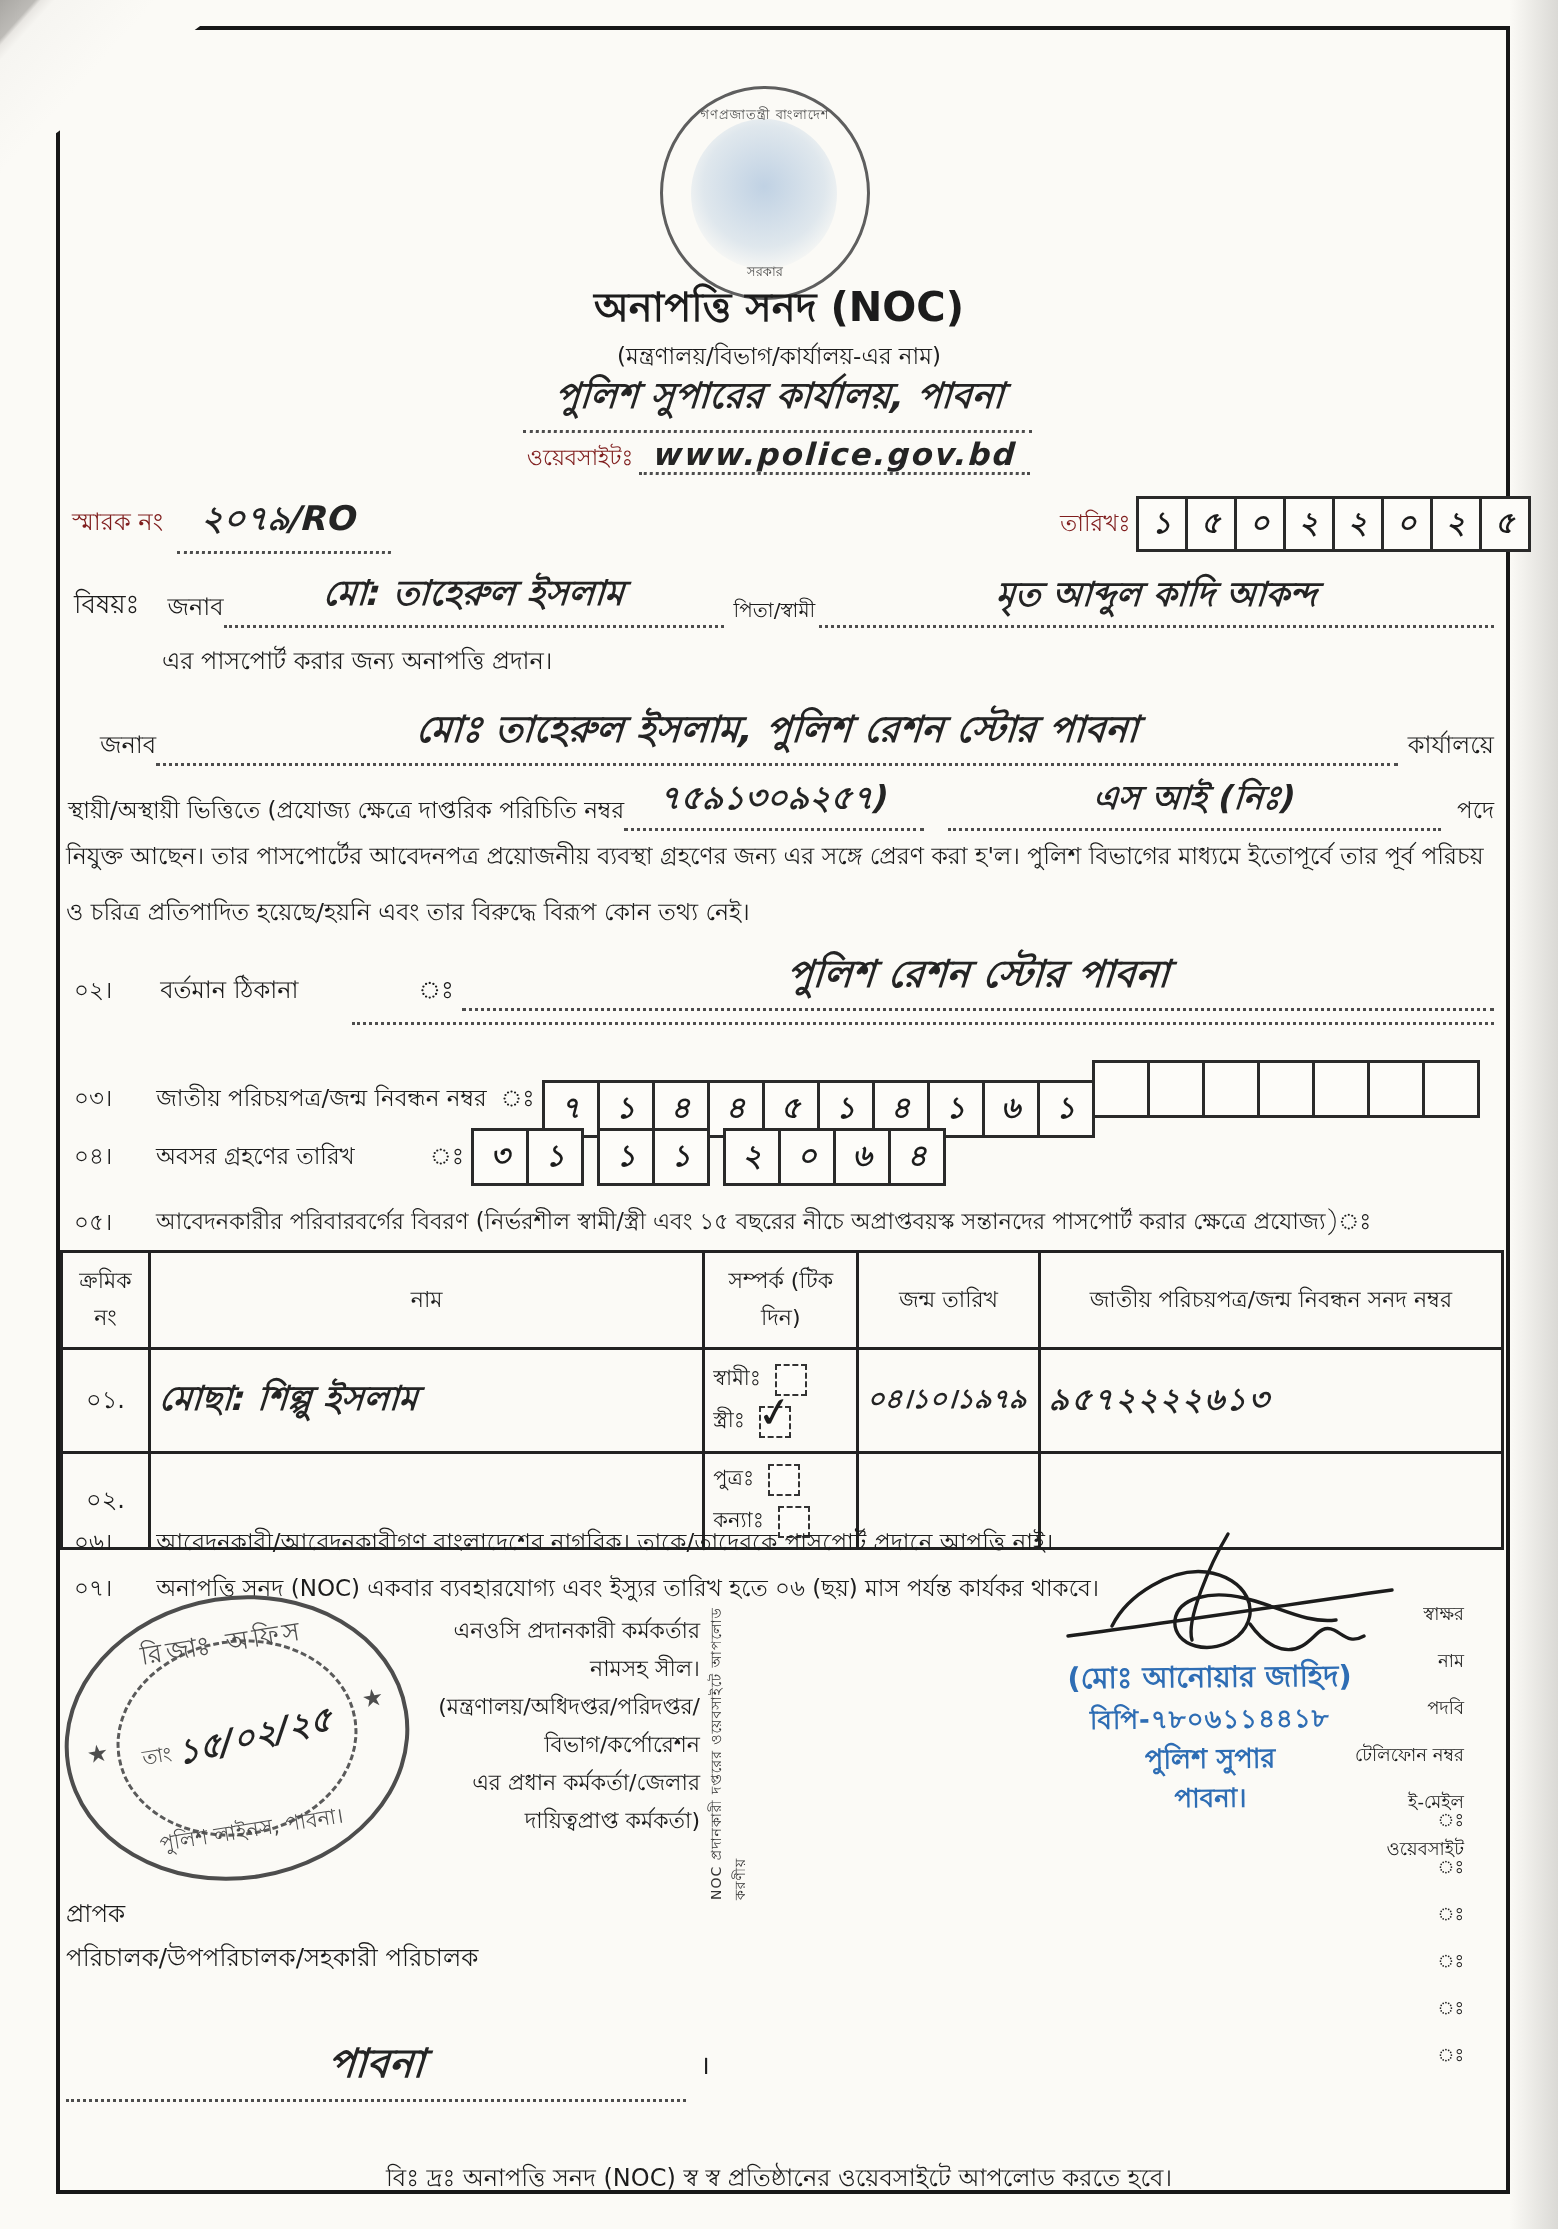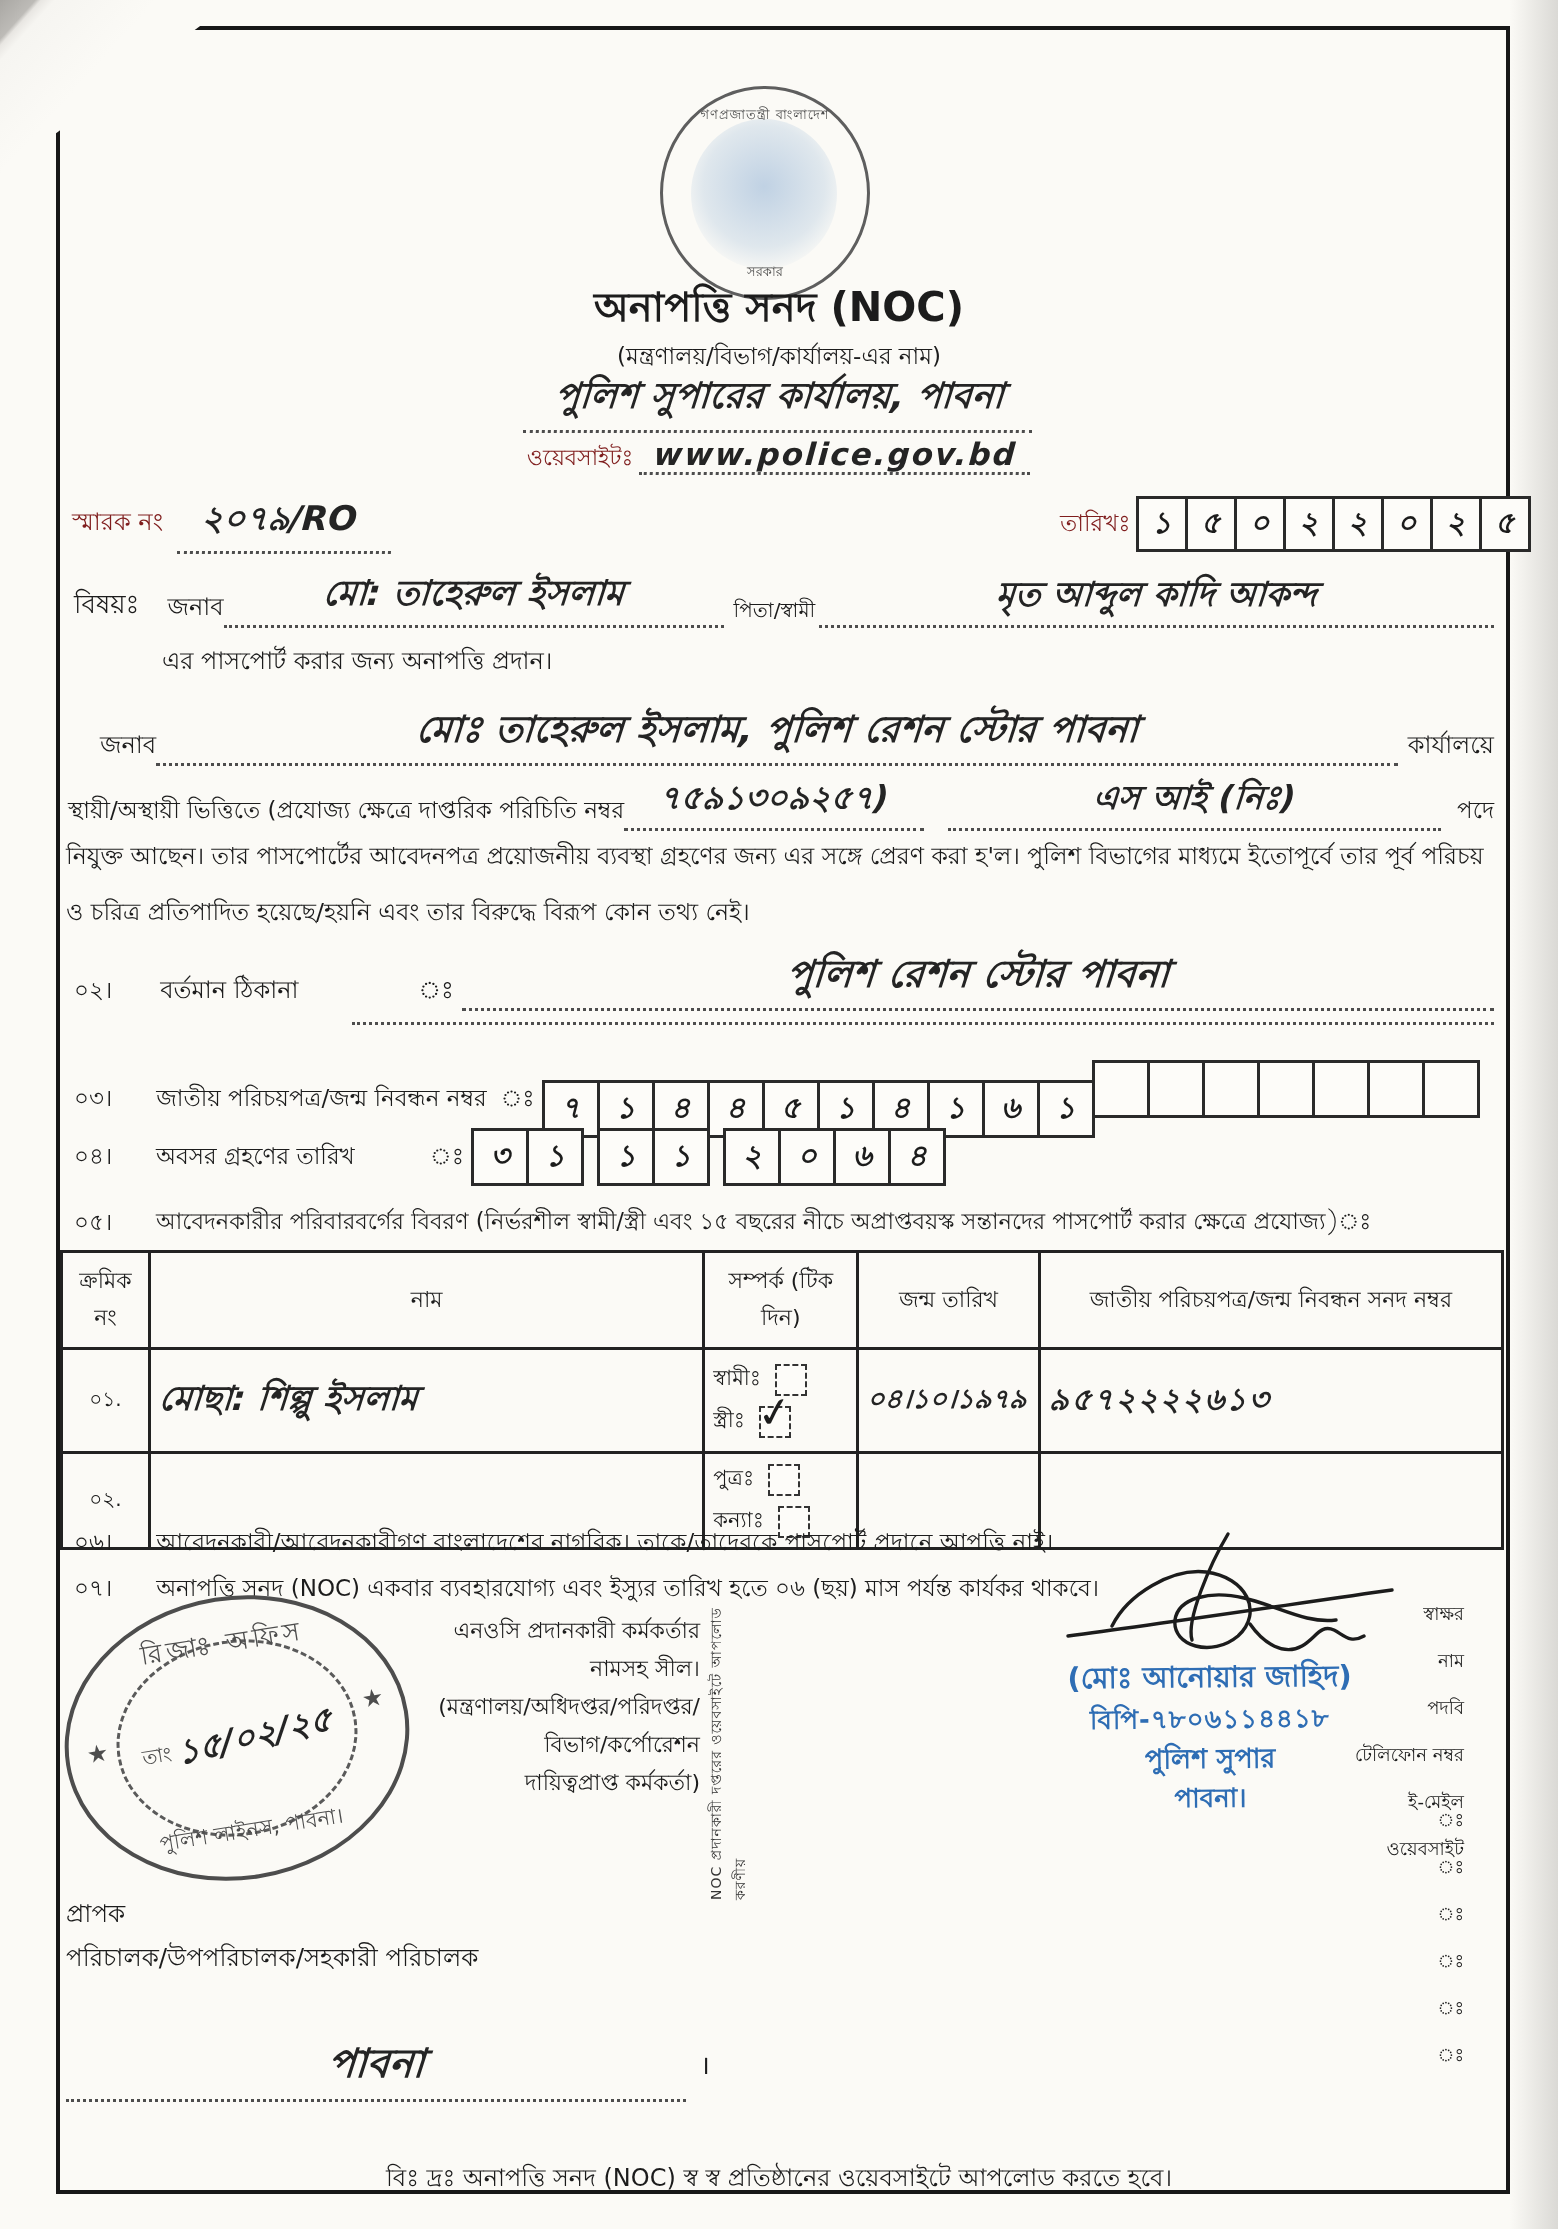--- a/index.html
+++ b/index.html
@@ -73,21 +73,21 @@
   .item03 .dbox,.item04 .dbox{width:52px;height:52px;line-height:50px;}
   .item05{position:absolute;top:1204px;left:74px;right:40px;font-size:22.5px;display:flex;}
   .item05 .lab{margin-left:44px;}
   
   table.fam{position:absolute;top:1250px;left:60px;width:1444px;border-collapse:collapse;font-size:22px;}
   table.fam th,table.fam td{border:3px solid #222;padding:4px 8px;}
   table.fam th{font-weight:400;text-align:center;height:86px;}
   .cb{display:inline-block;width:28px;height:28px;border:2.5px dashed #333;vertical-align:middle;position:relative;background:#fdfcf9;}
   .cb.checked::after{content:"✓";position:absolute;left:-4px;top:-20px;font-size:42px;font-weight:700;color:#1d1d1d;transform:rotate(-8deg);}
   .relline{display:flex;justify-content:flex-start;align-items:center;gap:14px;height:42px;font-size:21px;}
-  td.slc{text-align:center;font-size:20px;}
+  td.slc{text-align:center;font-size:24px;}
   td.namec .hw{font-size:34px;}
   td.dobc .hw{font-size:27px;}
   td.nidc .hw{font-size:31px;letter-spacing:2px;}
   .item06{position:absolute;top:1524px;left:74px;right:40px;font-size:23px;display:flex;}
   .item06 .lab{margin-left:44px;}
   .item07{position:absolute;top:1570px;left:74px;right:40px;font-size:23px;display:flex;}
   .item07 .lab{margin-left:44px;}
   
   .oval{position:absolute;left:64px;top:1596px;width:346px;height:284px;transform:rotate(-9deg);color:#4d4d4d;}
   .oval .ring{position:absolute;inset:0;border:4px solid #4d4d4d;border-radius:50%;}
@@ -274,20 +274,21 @@
     <div class="b">পুলিশ লাইনস, পাবনা।</div>
     <div class="star-l">★</div>
     <div class="star-r">★</div>
   </div>
 
   <div class="sig-left">
     <div>এনওসি প্রদানকারী কর্মকর্তার</div>
     <div>নামসহ সীল।</div>
     <div>(মন্ত্রণালয়/অধিদপ্তর/পরিদপ্তর/</div>
     <div>বিভাগ/কর্পোরেশন</div>
+    <div>এর প্রধান কর্মকর্তা/জেলার</div>
     <div>দায়িত্বপ্রাপ্ত কর্মকর্তা)</div>
   </div>
 
   <div class="vert-note">NOC প্রদানকারী দপ্তরের ওয়েবসাইটে আপলোড করণীয়</div>
 
   <div class="sig-fields">
     <div class="sfrow">
         <span class="fl">স্বাক্ষর</span>
         <span class="co">ঃ</span>
         <span class="dotfill"></span>

